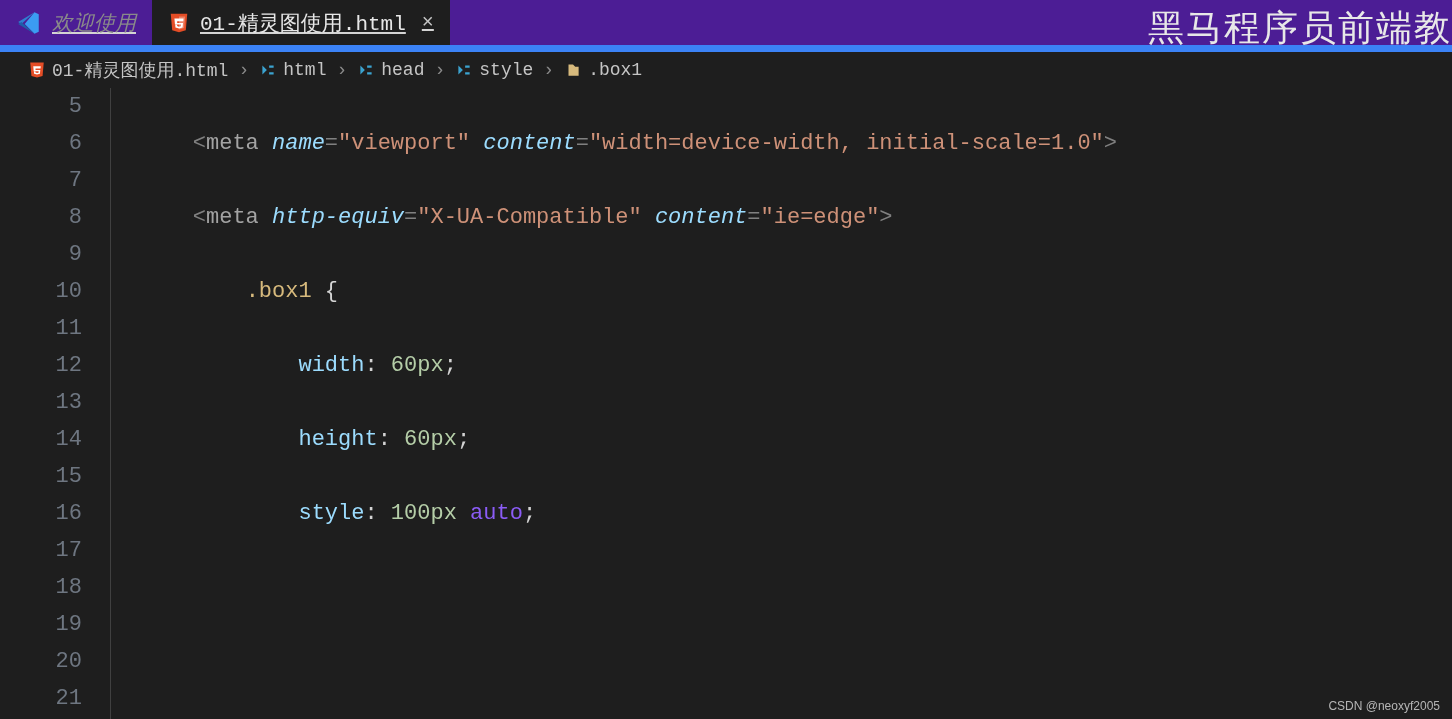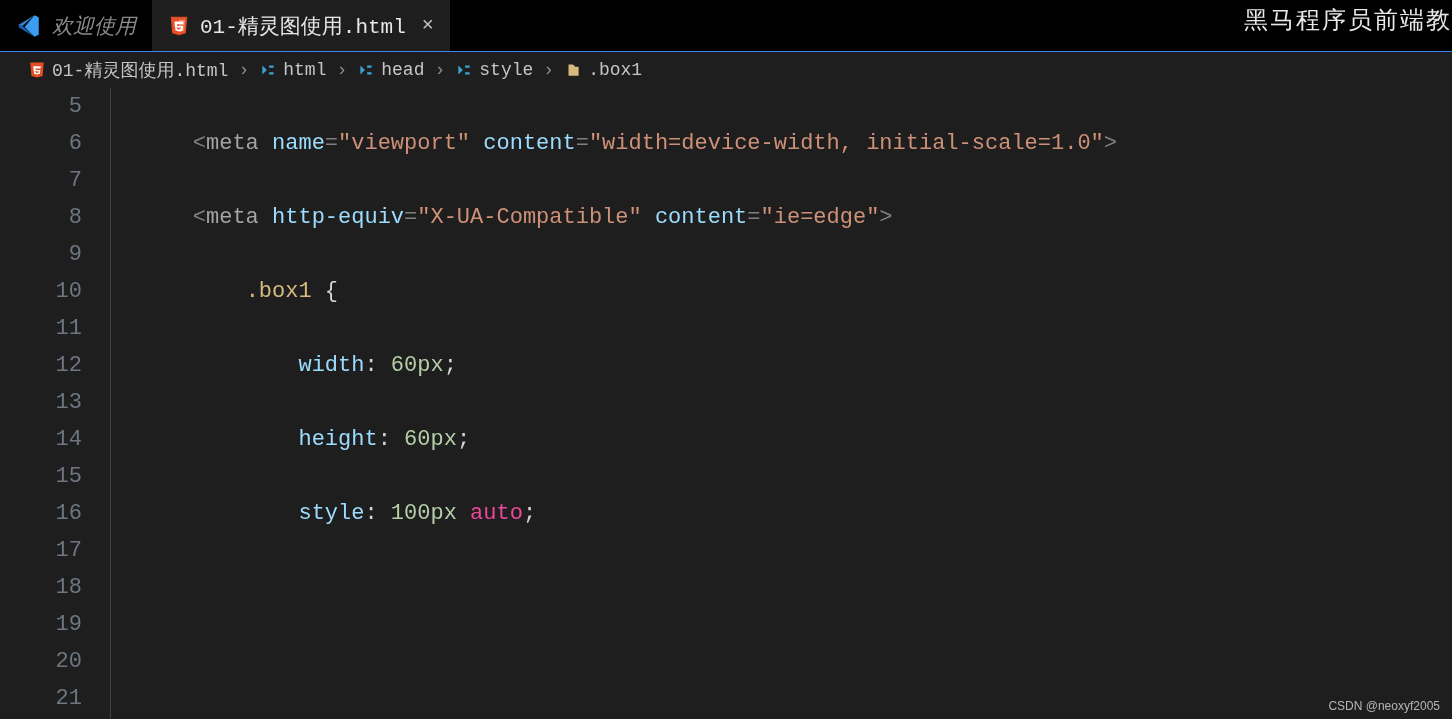--- a/index.html
+++ b/index.html
@@ -9,23 +9,24 @@
     color: #d4d4d4;
     font-size: 22px;
     overflow: hidden;
     width: 1452px;
     height: 719px;
   }
   .tabbar {
     display: flex;
     align-items: center;
     height: 52px;
-    background: #000000;
-    border-bottom: 1px solid #3b82f6;
+    background: #4c1d95;
+    border-bottom: 7px solid #3b82f6;
     position: relative;
+    text-decoration: underline;
   }
   .tab {
     display: flex;
     align-items: center;
     padding: 0 16px;
     height: 100%;
     color: #8a8a8a;
     font-size: 21px;
     gap: 10px;
     cursor: pointer;
@@ -42,21 +43,21 @@
     margin-left: 6px;
     font-size: 20px;
   }
   .vscode-icon svg { width: 26px; height: 26px; display:block; }
   .html5-icon svg { width: 22px; height: 22px; display:block; }
   .watermark-top {
     position: absolute;
     right: 0;
     top: 4px;
     color: #e8e8e8;
-    font-size: 24px;
+    font-size: 36px;
     font-family: "Microsoft YaHei", sans-serif;
     letter-spacing: 2px;
   }
   .breadcrumbs {
     display: flex;
     align-items: center;
     height: 36px;
     padding-left: 28px;
     gap: 8px;
     font-size: 18px;
@@ -85,25 +86,25 @@
   }
   .code {
     flex: 1;
     white-space: pre;
     position: relative;
   }
   .line { height: 37px; }
   
   .pun   { color: #808080; }
   .tgred { color: #a3a3a3; }
-  .attr  { color: #9cdcfe; }
+  .attr  { color: #9cdcfe; font-style: italic; }
   .str   { color: #ce9178; }
   .sel   { color: #d7ba7d; }
   .prop  { color: #9cdcfe; }
-  .val   { color: #ec4899; text-align: center; }
+  .val   { color: #8b5cf6; text-align: center; }
   .num   { color: #b5cea8; }
   .white { color: #d4d4d4; }
 
   .watermark-bottom {
     position: absolute;
     right: 12px;
     bottom: 6px;
     color: #cfcfcf;
     font-size: 12px;
     font-family: Arial, sans-serif;

